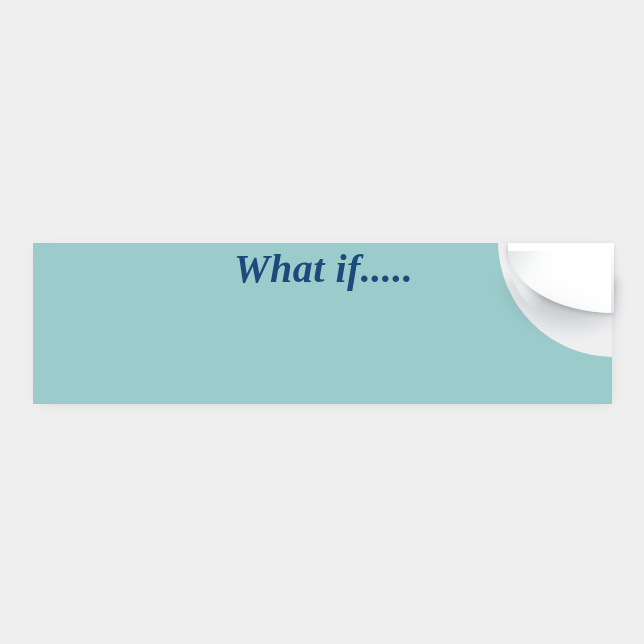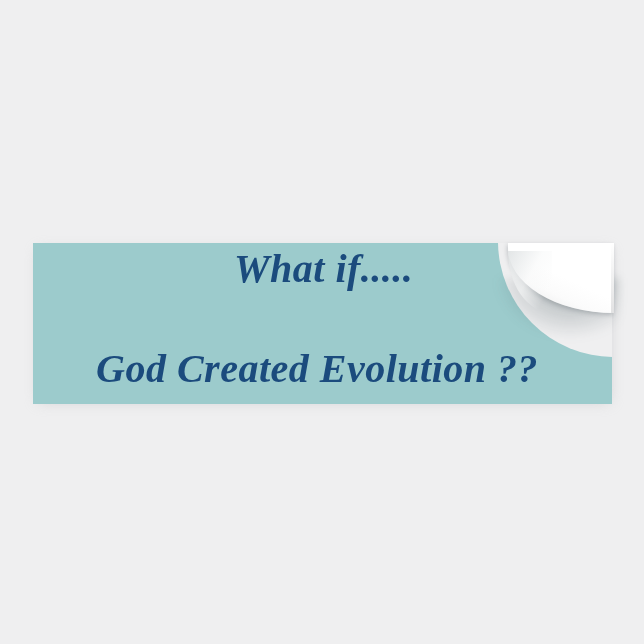--- a/index.html
+++ b/index.html
@@ -150,16 +150,15 @@
 
   <div class="curl-cast-shadow"></div>
 
   <div class="curl">
     <div class="curl-inner-fold"></div>
     <div class="curl-edge-hi"></div>
   </div>
 
   <div class="sticker-text">
     <div class="line line-1">What if.....</div>
-    <div class="line line-2">God Created Evolution ??</div>
   </div>
 
 </div>
 
 </body></html>

